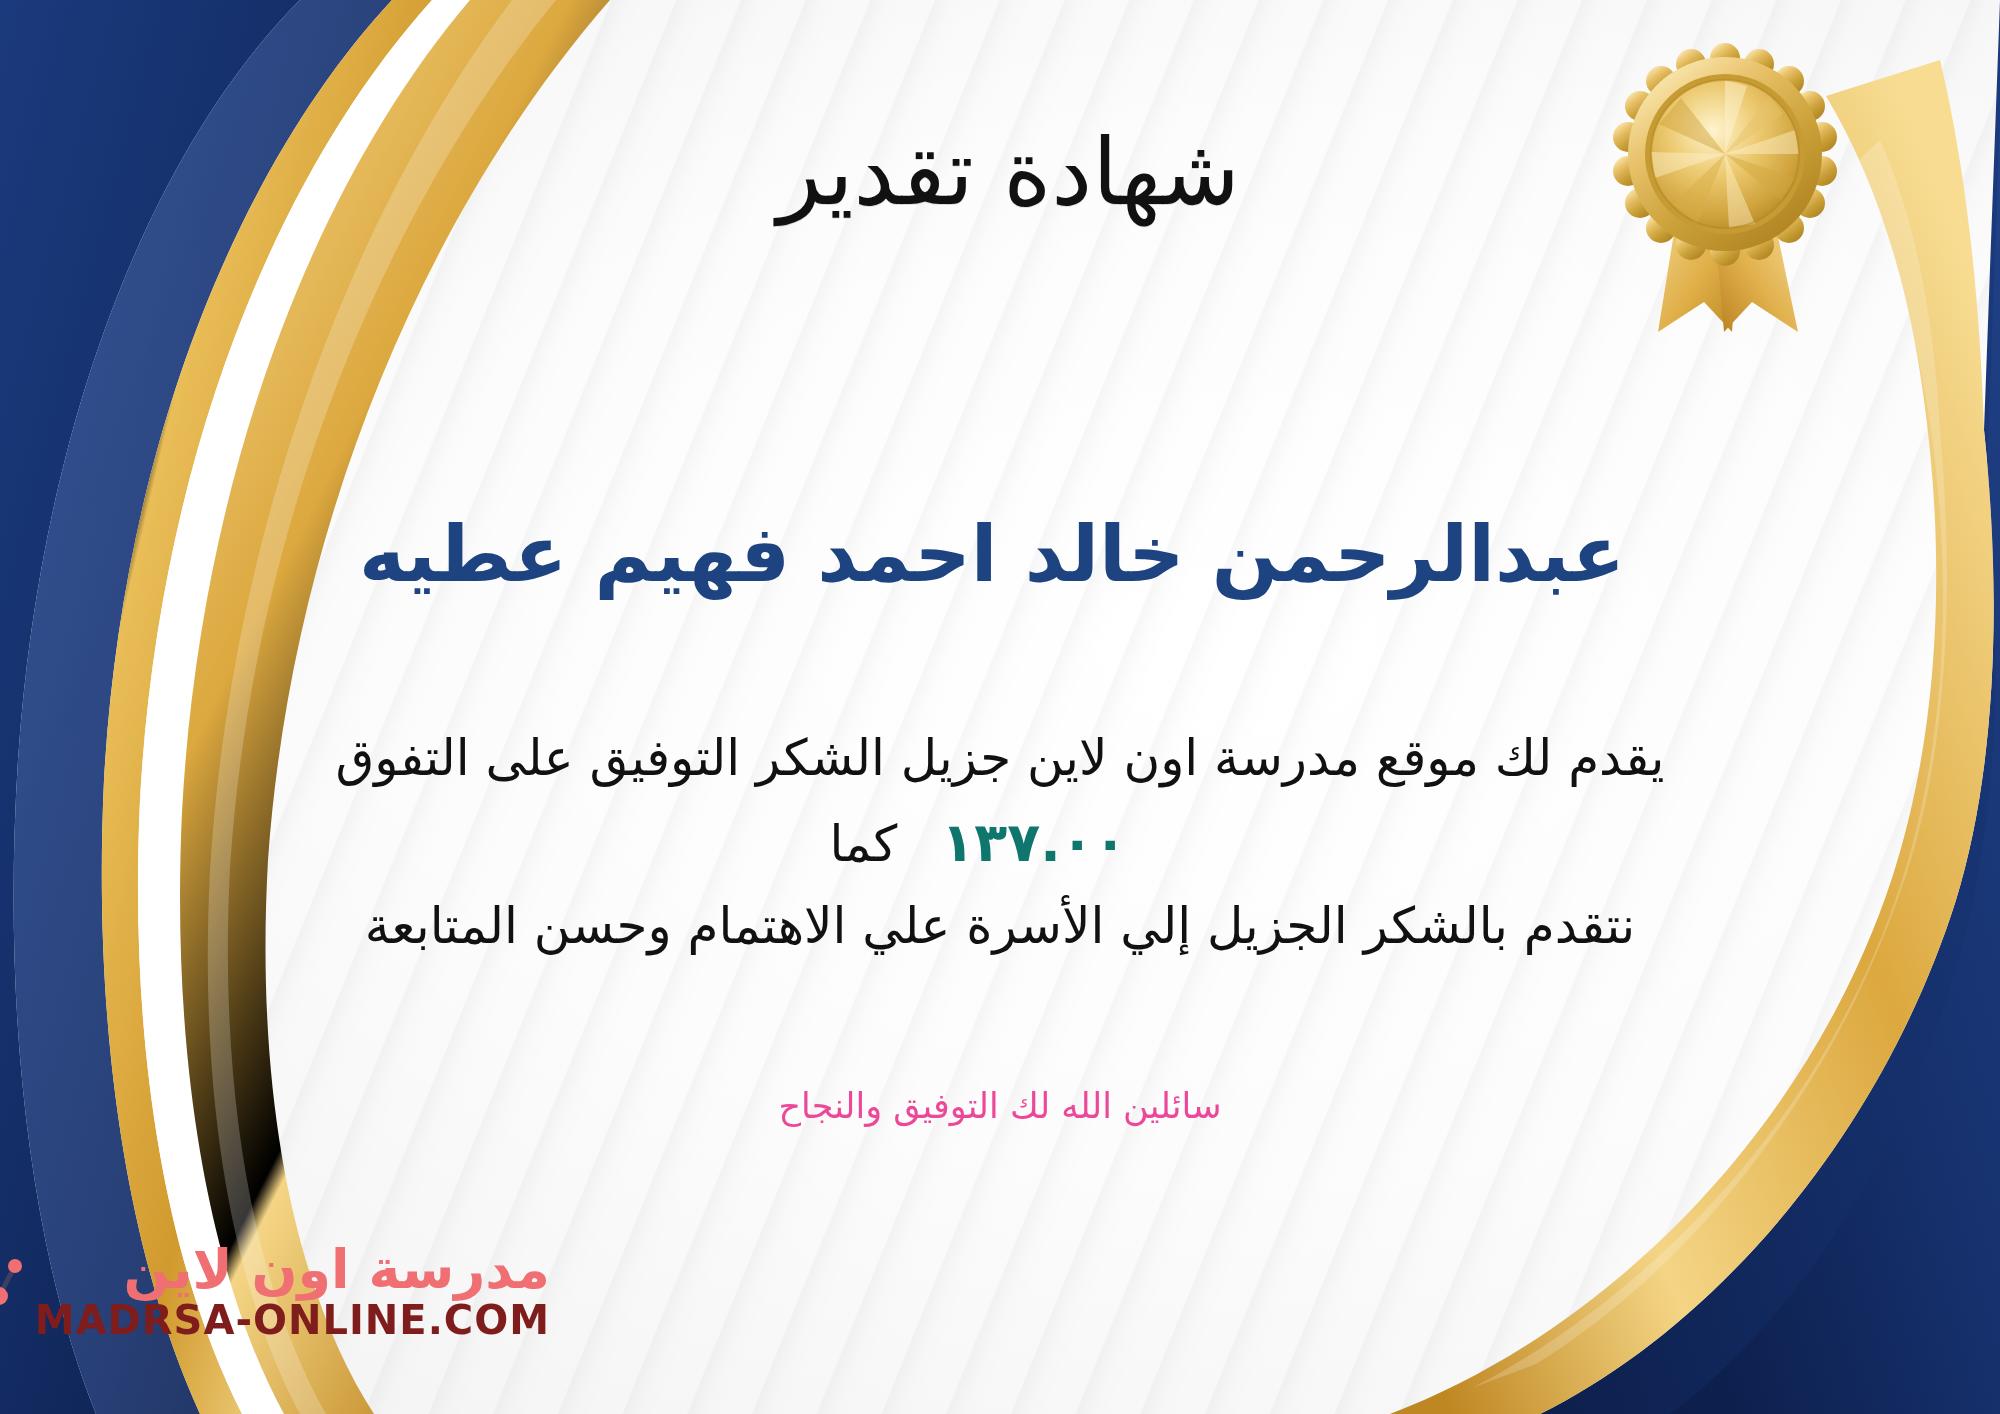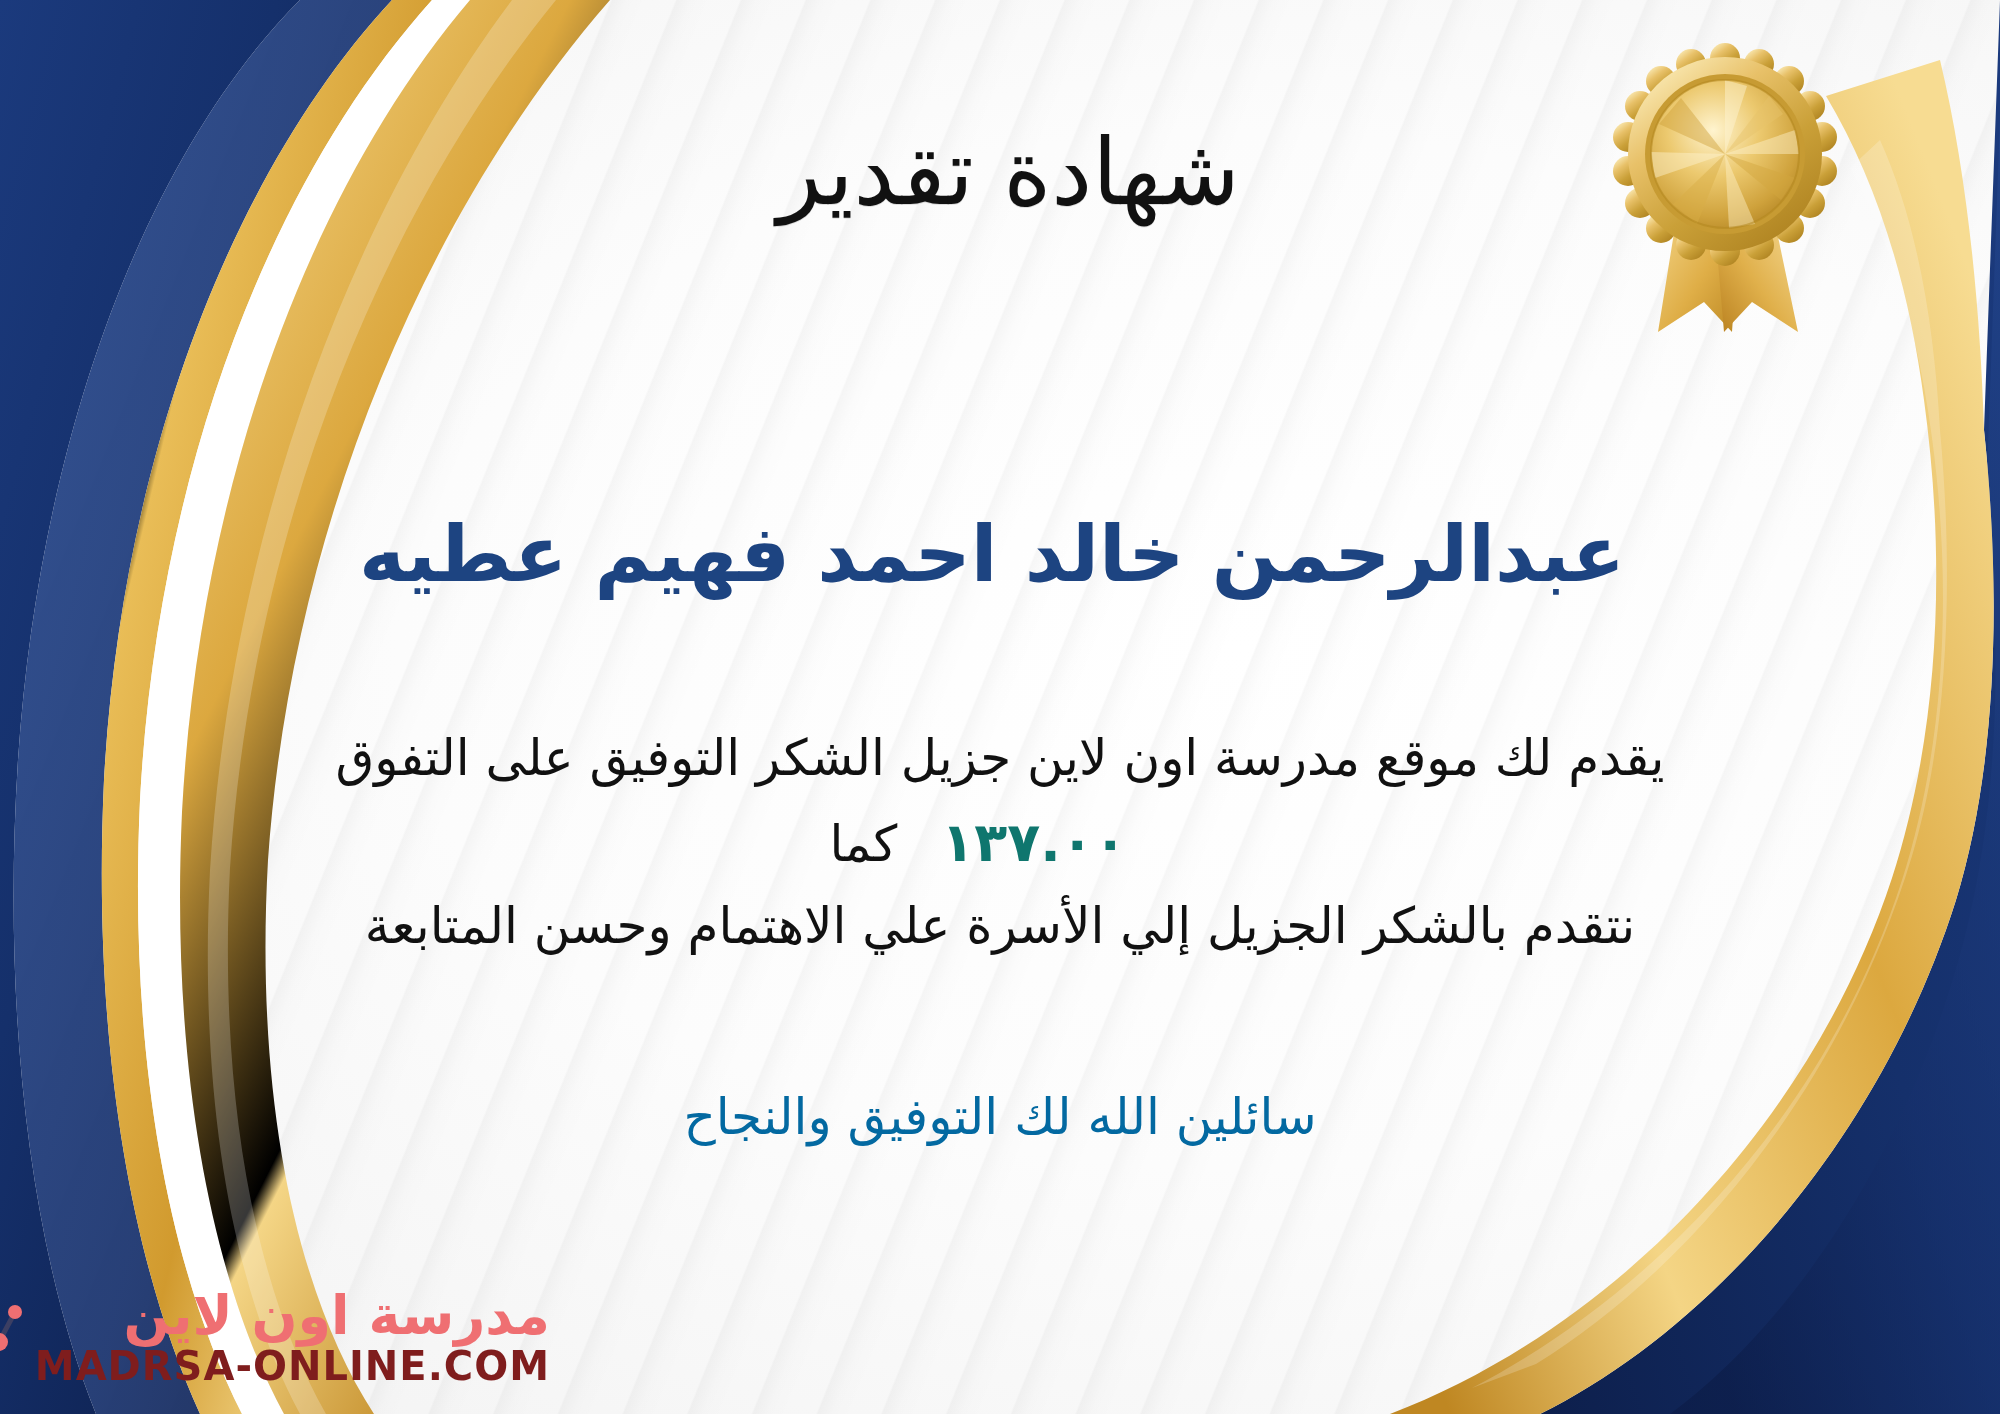--- a/index.html
+++ b/index.html
@@ -104,41 +104,40 @@
     font-weight:700;
     font-size:54px;
     display:inline-block;
     padding:0 44px;
   }
 
   .closing-line {
     position:absolute;
     top:1080px;
     left:0; right:0;
-    font-size:50px;
-    color:#0369a1;
+    font-size:35px;
+    color:#ec4899;
     line-height:1.5;
   }
 
   
   .logo {
     position:absolute;
     left:30px;
     top:1240px;
     z-index:8;
     direction:rtl;
     width:520px;
     height:150px;
   }
   .logo-row {
     display:flex;
     flex-direction:row;
     align-items:center;
     gap:10px;
-    margin-top:46px;
   }
   .logo-text-wrap { display:flex; flex-direction:column; align-items:flex-start; }
   .logo-ar {
     font-size:54px;
     font-weight:700;
     color:#ef6f72;
     line-height:1.05;
     white-space:nowrap;
     letter-spacing:1px;
   }

